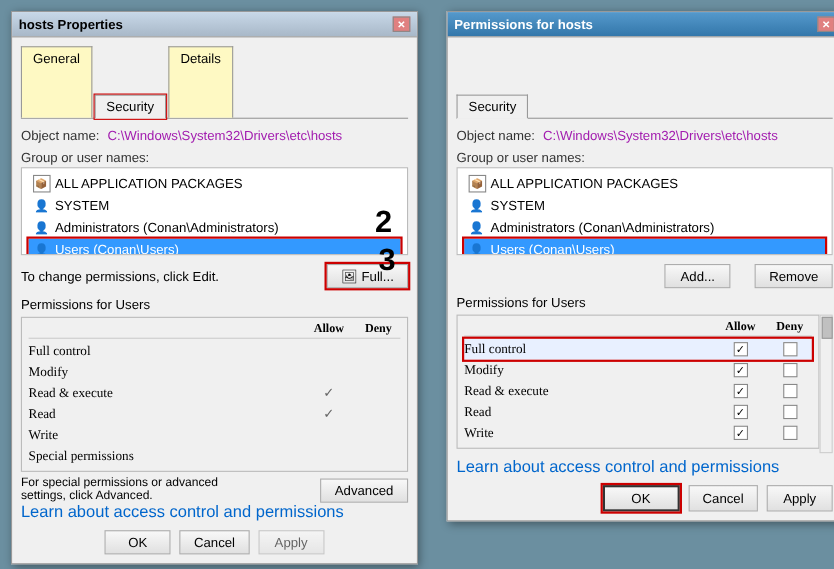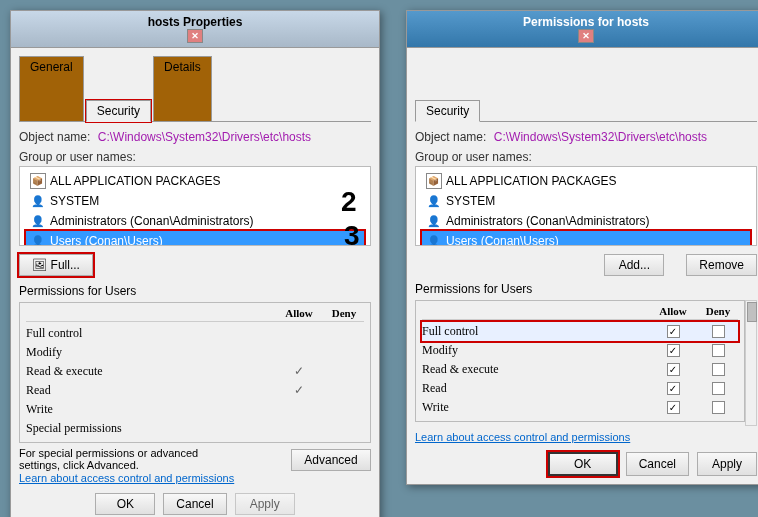--- a/index.html
+++ b/index.html
@@ -26,21 +26,20 @@
     .window-titlebar {
       background: linear-gradient(to bottom, #c8d8e8, #a8b8c8);
       padding: 4px 6px;
       display: flex;
       align-items: center;
       justify-content: space-between;
       font-size: 12px;
       font-weight: bold;
       color: #000;
       border-bottom: 1px solid #999;
-      flex-direction: column;
     }
 
     .titlebar-buttons {
       display: flex;
       gap: 2px;
     }
 
     .titlebar-btn {
       width: 16px;
       height: 14px;
@@ -67,21 +66,21 @@
     .tabs {
       display: flex;
       border-bottom: 1px solid #999;
       margin-bottom: 8px;
     }
 
     .tab {
       padding: 3px 10px;
       border: 1px solid #999;
       border-bottom: none;
-      background: #a16207;
+      background: #fef9c3;
       margin-right: 2px;
       cursor: pointer;
       font-size: 12px;
     }
 
     .tab.active {
       background: #f0f0f0;
       border-bottom: 1px solid #f0f0f0;
       margin-bottom: -1px;
       margin-top: 44px;
@@ -222,23 +221,22 @@
     .step-num {
       position: absolute;
       font-size: 28px;
       font-weight: bold;
       color: #000;
     }
 
     
     .link {
       color: #0066cc;
-      text-decoration: underline;
       cursor: pointer;
-      font-size: 11px;
+      font-size: 15px;
     }
 
     
     .scrollbar {
       width: 12px;
       background: #f0f0f0;
       border: 1px solid #ccc;
       flex-shrink: 0;
     }
 
@@ -322,20 +320,21 @@
       </div>
       <div class="groupbox-item selected red-outline">
         <span class="user-icon">👤</span>
         <span>Users (Conan\Users)</span>
       </div>
     </div>
 
     <div class="step-num" style="left:330px; top:175px;">2</div>
 
     <div style="display:flex; align-items:center; justify-content:space-between; margin-bottom:8px; margin-top:4px;">
+      <span>To change permissions, click Edit.</span>
       <div style="position:relative; display:inline-block;">
         <button class="btn red-outline" style="min-width:70px;">🖼 Full...</button>
       </div>
     </div>
 
     <div class="step-num" style="left:333px; top:209px;">3</div>
 
     <div style="font-size:12px; margin-bottom:4px;">
       <span>Permissions for Users</span>
     </div>

